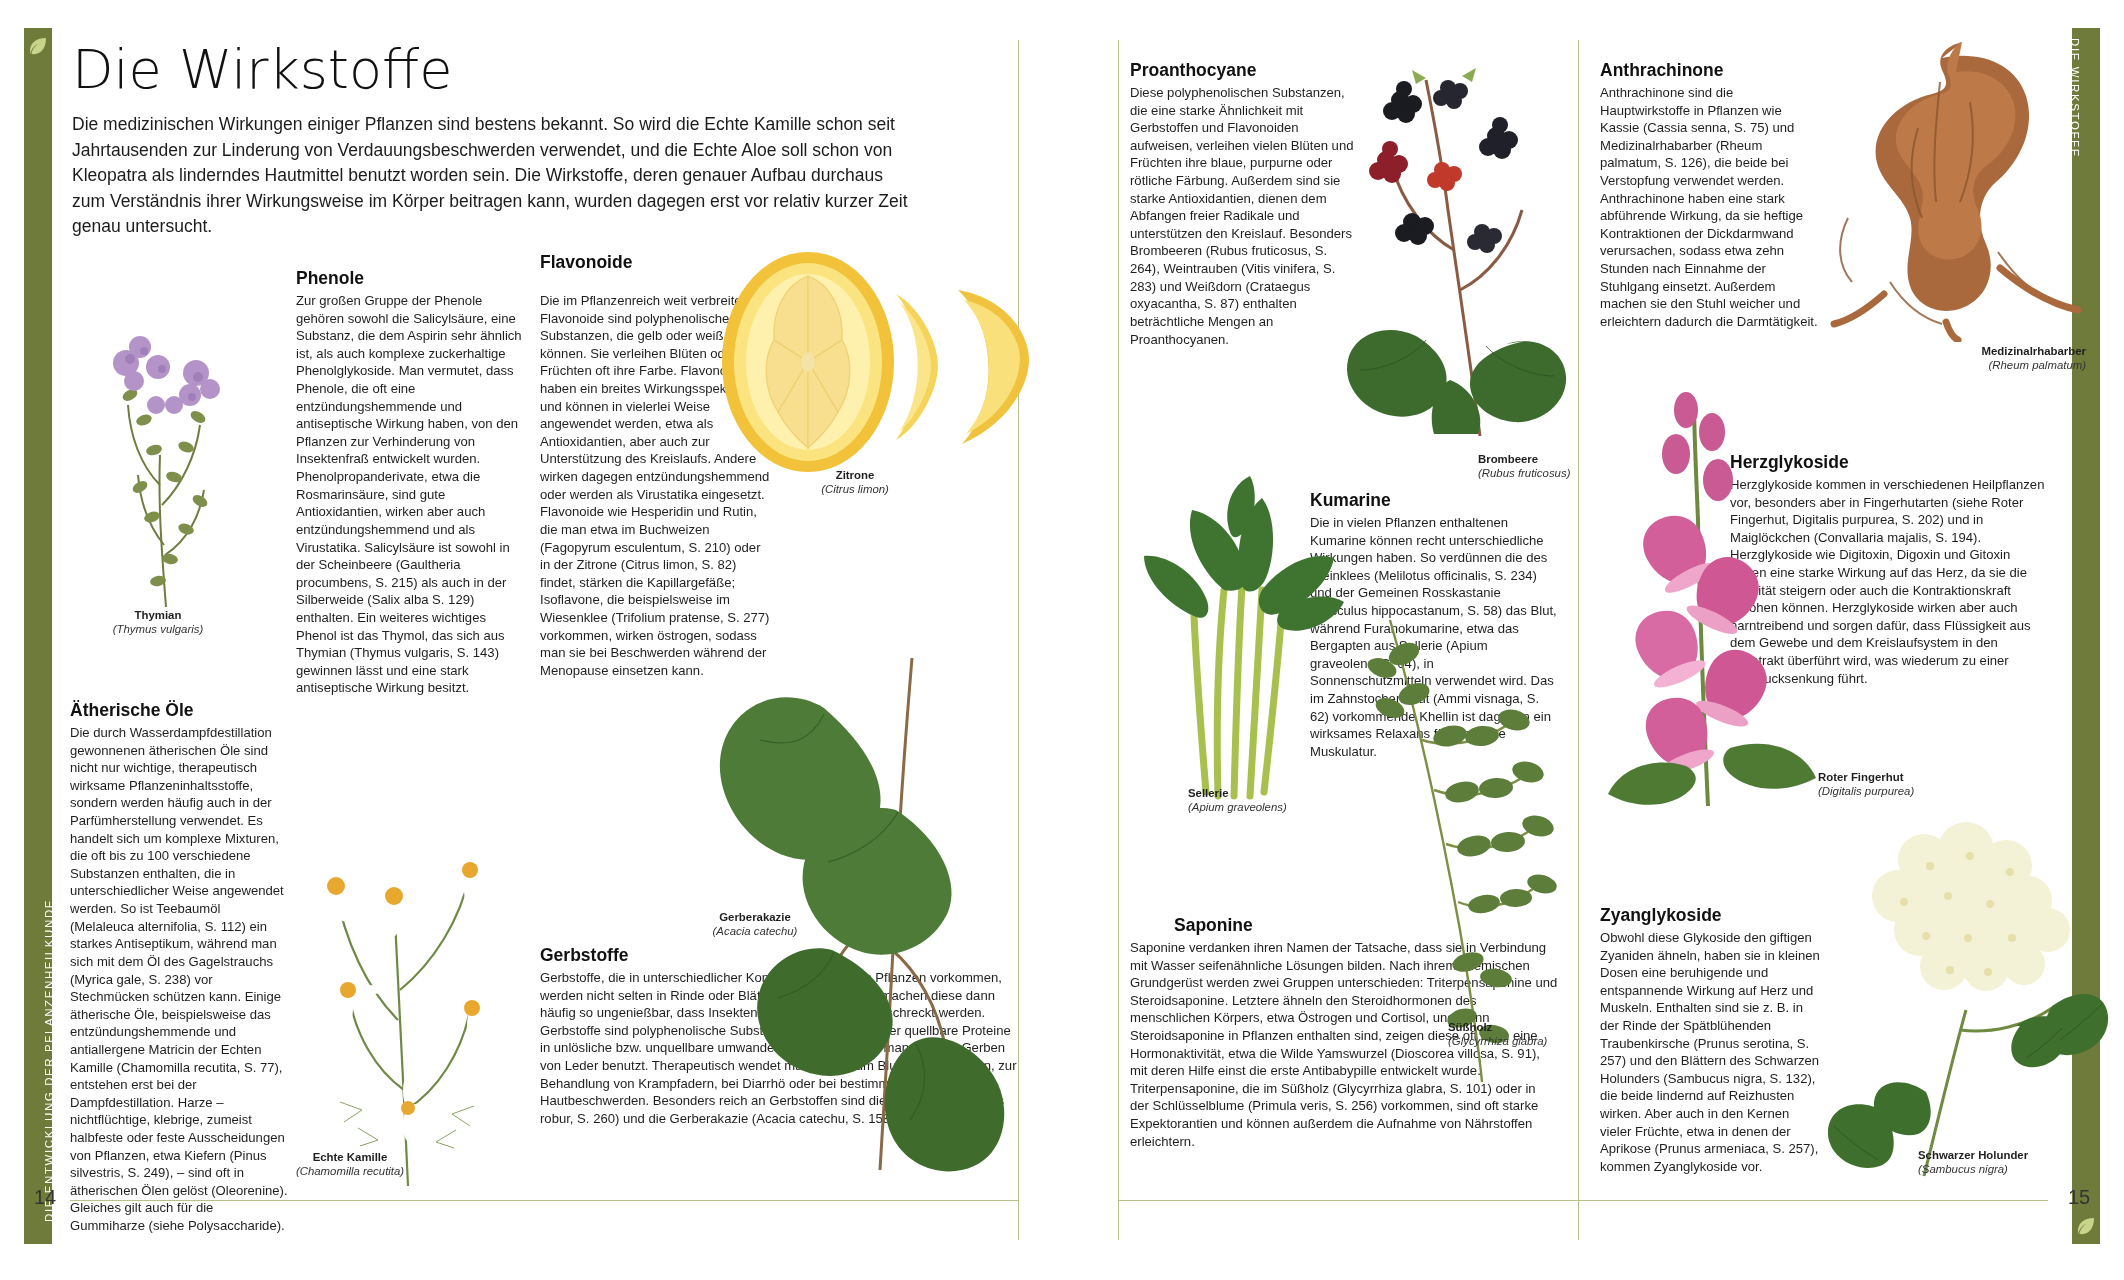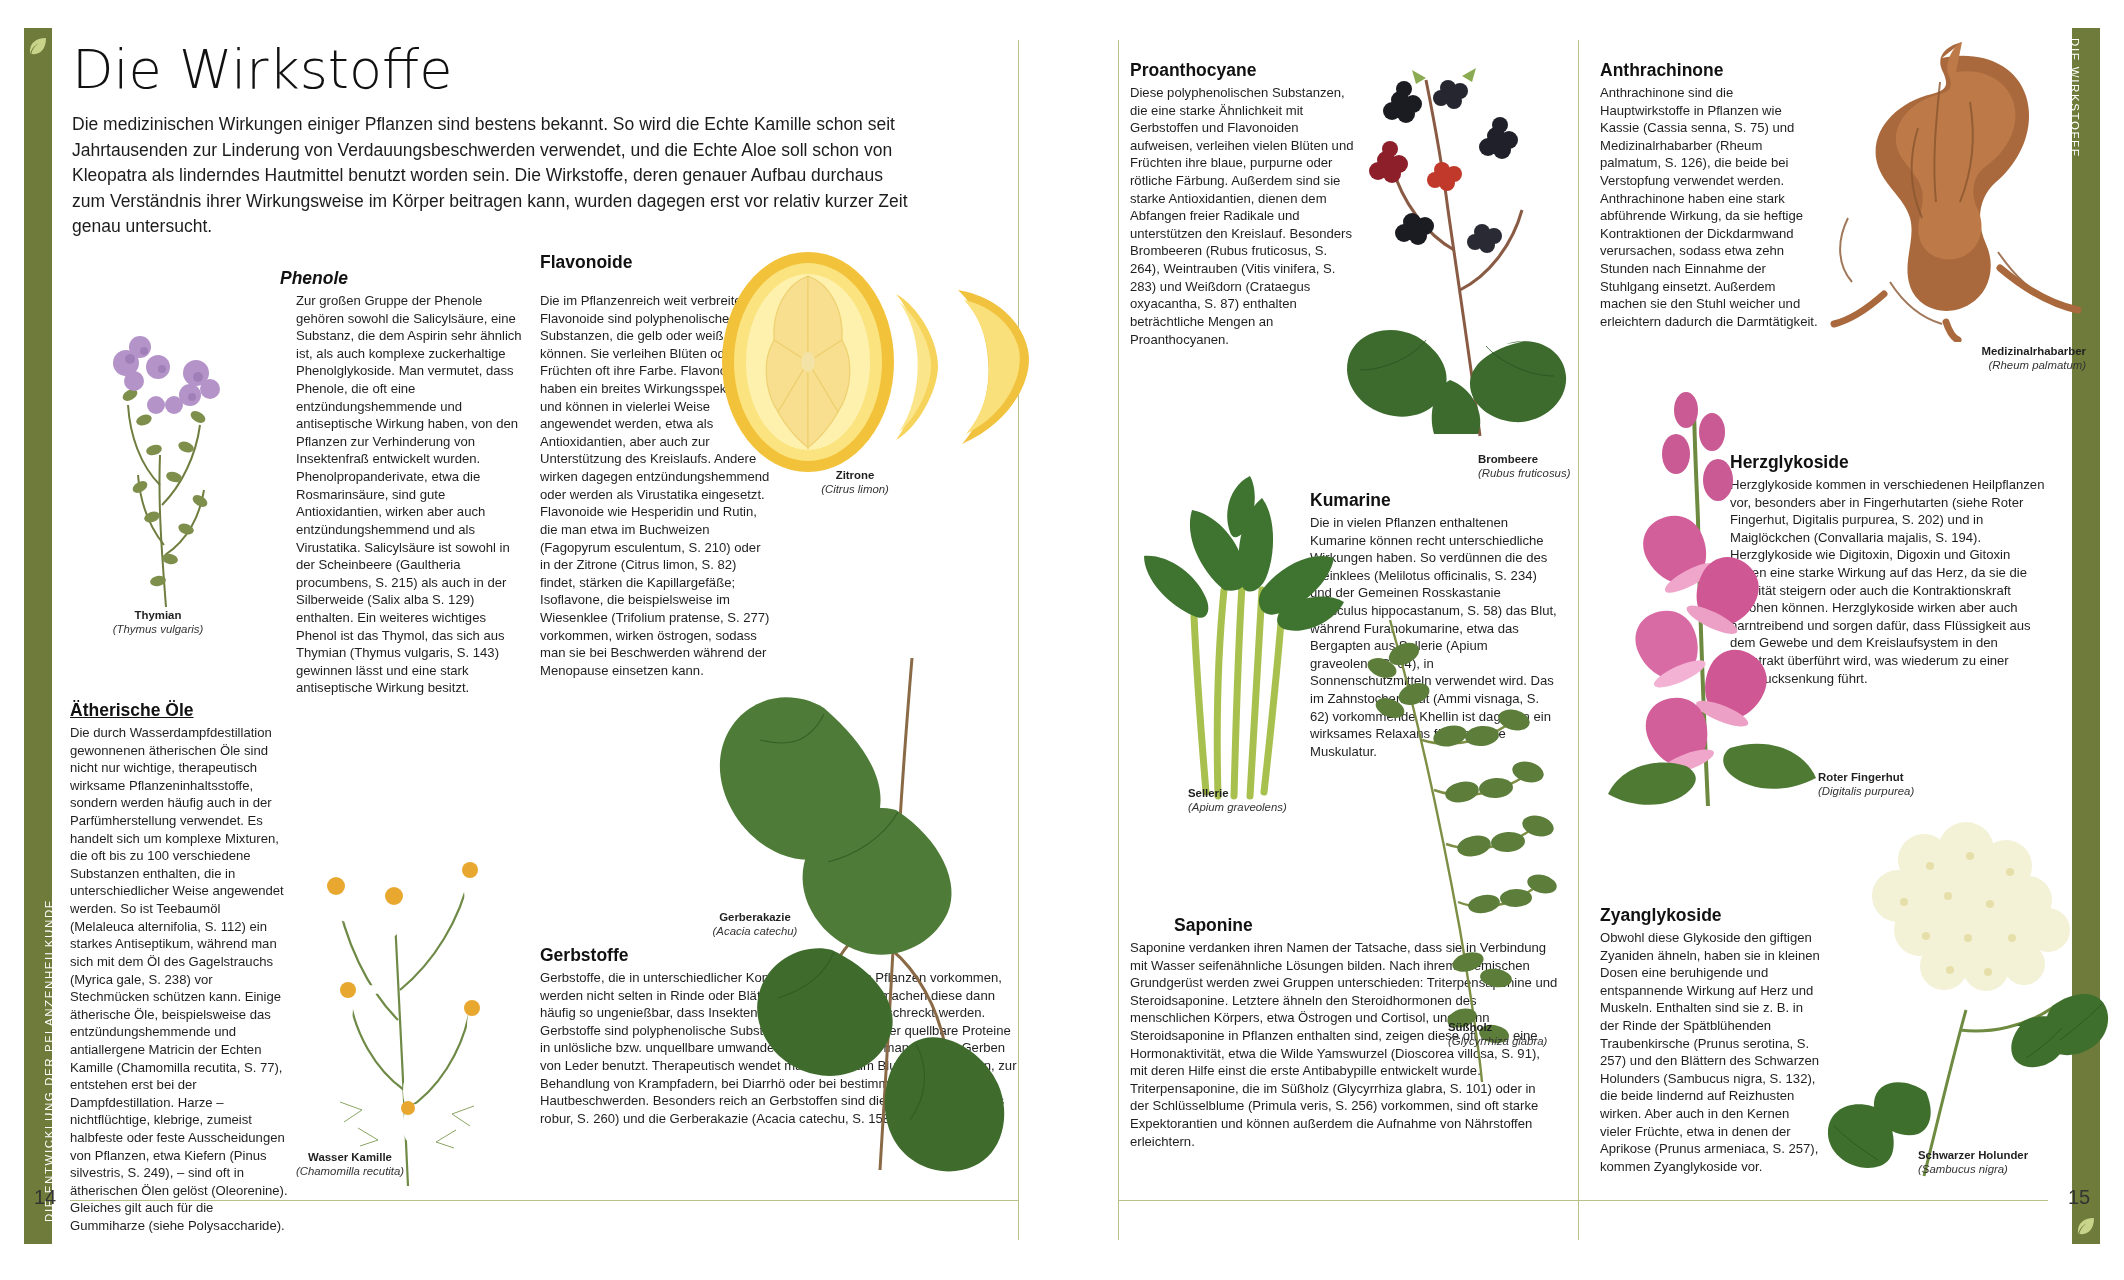--- a/index.html
+++ b/index.html
@@ -140,27 +140,27 @@
   <div class="vrule" style="left:1018px; top:40px; height:1200px;"></div>
   <div class="vrule" style="left:1118px; top:40px; height:1200px;"></div>
   <div class="vrule" style="left:1578px; top:40px; height:1200px;"></div>
   <div class="hrule" style="left:70px; top:1200px; width:948px;"></div>
   <div class="hrule" style="left:1118px; top:1200px; width:930px;"></div>
 
   <div class="page-title" style="left:72px; top:38px; width:880px;">Die Wirkstoffe</div>
 
   <div class="intro" style="left:72px; top:112px; width:848px;">Die medizinischen Wirkungen einiger Pflanzen sind bestens bekannt. So wird die Echte Kamille schon seit Jahrtausenden zur Linderung von Verdauungsbeschwerden verwendet, und die Echte Aloe soll schon von Kleopatra als linderndes Hautmittel benutzt worden sein. Die Wirkstoffe, deren genauer Aufbau durchaus zum Verständnis ihrer Wirkungsweise im Körper beitragen kann, wurden dagegen erst vor relativ kurzer Zeit genau untersucht.</div>
 
-  <div class="sect-h" style="left:280px; top:268px;font-style:italic;">Phenole</div>
+  <div class="sect-h" style="left:296px; top:268px;">Phenole</div>
   <div class="body" style="left:296px; top:292px; width:232px;">Zur großen Gruppe der Phenole gehören sowohl die Salicylsäure, eine Substanz, die dem Aspirin sehr ähnlich ist, als auch komplexe zuckerhaltige Phenolglykoside. Man vermutet, dass Phenole, die oft eine entzündungshemmende und antiseptische Wirkung haben, von den Pflanzen zur Verhinderung von Insektenfraß entwickelt wurden. Phenolpropanderivate, etwa die Rosmarinsäure, sind gute Antioxidantien, wirken aber auch entzündungshemmend und als Virustatika. Salicylsäure ist sowohl in der Scheinbeere (Gaultheria procumbens, S. 215) als auch in der Silberweide (Salix alba S. 129) enthalten. Ein weiteres wichtiges Phenol ist das Thymol, das sich aus Thymian (Thymus vulgaris, S. 143) gewinnen lässt und eine stark antiseptische Wirkung besitzt.</div>
 
   <div class="sect-h" style="left:540px; top:252px;">Flavonoide</div>
   <div class="body" style="left:540px; top:292px; width:232px;">Die im Pflanzenreich weit verbreiteten Flavonoide sind polyphenolische Substanzen, die gelb oder weiß sein können. Sie verleihen Blüten oder Früchten oft ihre Farbe. Flavonoide haben ein breites Wirkungsspektrum und können in vielerlei Weise angewendet werden, etwa als Antioxidantien, aber auch zur Unterstützung des Kreislaufs. Andere wirken dagegen entzündungshemmend oder werden als Virustatika eingesetzt. Flavonoide wie Hesperidin und Rutin, die man etwa im Buchweizen (Fagopyrum esculentum, S. 210) oder in der Zitrone (Citrus limon, S. 82) findet, stärken die Kapillargefäße; Isoflavone, die beispielsweise im Wiesenklee (Trifolium pratense, S. 277) vorkommen, wirken östrogen, sodass man sie bei Beschwerden während der Menopause einsetzen kann.</div>
 
-  <div class="sect-h" style="left:70px; top:700px;text-decoration:underline;">Ätherische Öle</div>
+  <div class="sect-h" style="left:70px; top:700px;">Ätherische Öle</div>
   <div class="body" style="left:70px; top:724px; width:218px;">Die durch Wasserdampfdestillation gewonnenen ätherischen Öle sind nicht nur wichtige, therapeutisch wirksame Pflanzeninhaltsstoffe, sondern werden häufig auch in der Parfümherstellung verwendet. Es handelt sich um komplexe Mixturen, die oft bis zu 100 verschiedene Substanzen enthalten, die in unterschiedlicher Weise angewendet werden. So ist Teebaumöl (Melaleuca alternifolia, S. 112) ein starkes Antiseptikum, während man sich mit dem Öl des Gagelstrauchs (Myrica gale, S. 238) vor Stechmücken schützen kann. Einige ätherische Öle, beispielsweise das entzündungshemmende und antiallergene Matricin der Echten Kamille (Chamomilla recutita, S. 77), entstehen erst bei der Dampfdestillation. Harze – nichtflüchtige, klebrige, zumeist halbfeste oder feste Ausscheidungen von Pflanzen, etwa Kiefern (Pinus silvestris, S. 249), – sind oft in ätherischen Ölen gelöst (Oleoreninе). Gleiches gilt auch für die Gummiharze (siehe Polysaccharide).</div>
 
   <div class="sect-h" style="left:540px; top:945px;">Gerbstoffe</div>
   <div class="body" style="left:540px; top:969px; width:478px;">Gerbstoffe, die in unterschiedlicher Konzentration in allen Pflanzen vorkommen, werden nicht selten in Rinde oder Blättern eingelagert und machen diese dann häufig so ungenießbar, dass Insekten oder Weidetiere abgeschreckt werden. Gerbstoffe sind polyphenolische Substanzen, die lösliche oder quellbare Proteine in unlösliche bzw. unquellbare umwandeln können, sodass man sie zum Gerben von Leder benutzt. Therapeutisch wendet man sie an, um Blutungen zu stillen, zur Behandlung von Krampfadern, bei Diarrhö oder bei bestimmten Hautbeschwerden. Besonders reich an Gerbstoffen sind die Stieleiche (Quercus robur, S. 260) und die Gerberakazie (Acacia catechu, S. 158).</div>
 
   <div class="folio" style="left:34px; top:1186px;">14</div>
 
   <div class="sect-h" style="left:1130px; top:60px;">Proanthocyane</div>
   <div class="body" style="left:1130px; top:84px; width:230px;">Diese polyphenolischen Substanzen, die eine starke Ähnlichkeit mit Gerbstoffen und Flavonoiden aufweisen, verleihen vielen Blüten und Früchten ihre blaue, purpurne oder rötliche Färbung. Außerdem sind sie starke Antioxidantien, dienen dem Abfangen freier Radikale und unterstützen den Kreislauf. Besonders Brombeeren (Rubus fruticosus, S. 264), Weintrauben (Vitis vinifera, S. 283) und Weißdorn (Crataegus oxyacantha, S. 87) enthalten beträchtliche Mengen an Proanthocyanen.</div>
 
@@ -359,21 +359,21 @@
               <ellipse rx="16" ry="5" cx="17" cy="0"></ellipse>
             <ellipse rx="5" ry="16" cx="0" cy="-17"></ellipse>
               <ellipse rx="5" ry="16" cx="0" cy="17"></ellipse>
           </g>
           <circle r="7" fill="#e8a830"></circle>
         </g>
       </g>
     </svg>
   </div>
   <div class="cap" style="left:240px; top:1150px; width:220px; text-align:center;">
-    <div class="n">Wasser Kamille</div>
+    <div class="n">Echte Kamille</div>
     <div class="s">(Chamomilla recutita)</div>
   </div>
 
   <div class="plate" style="left:1330px; top:40px; width:250px; height:400px;">
     <svg width="250" height="400" viewBox="0 0 250 400">
       <g stroke="#8a5b44" stroke-width="3" fill="none">
         <path d="M150 396 C140 320 128 240 118 170 C112 122 104 80 96 40"></path>
         <path d="M124 210 C96 194 72 162 62 126"></path>
         <path d="M130 250 C158 236 182 206 192 170"></path>
       </g>

